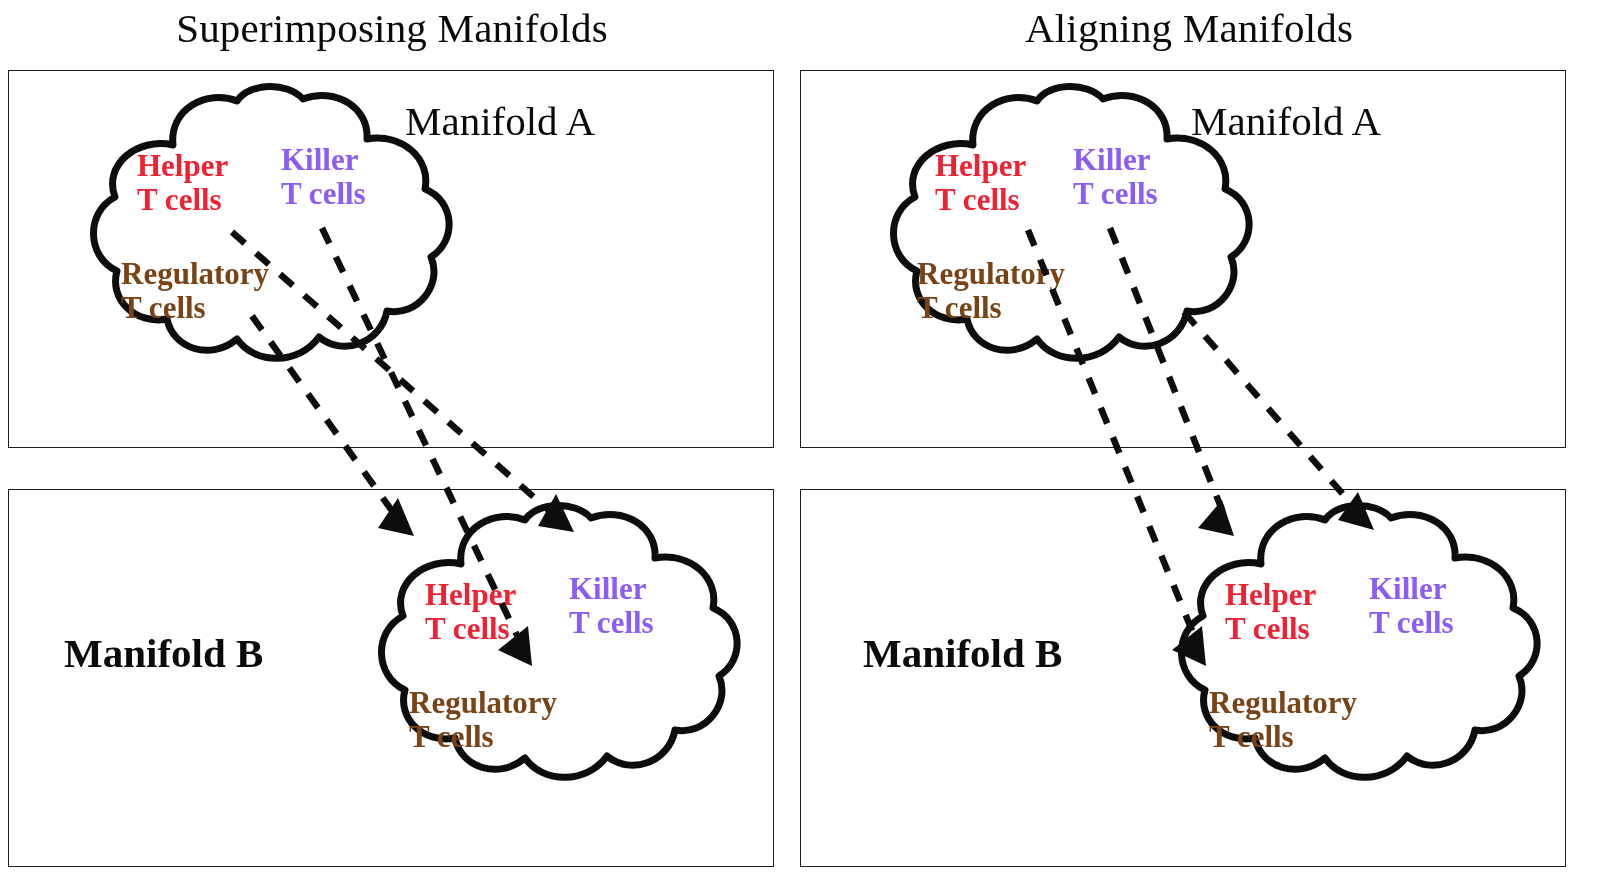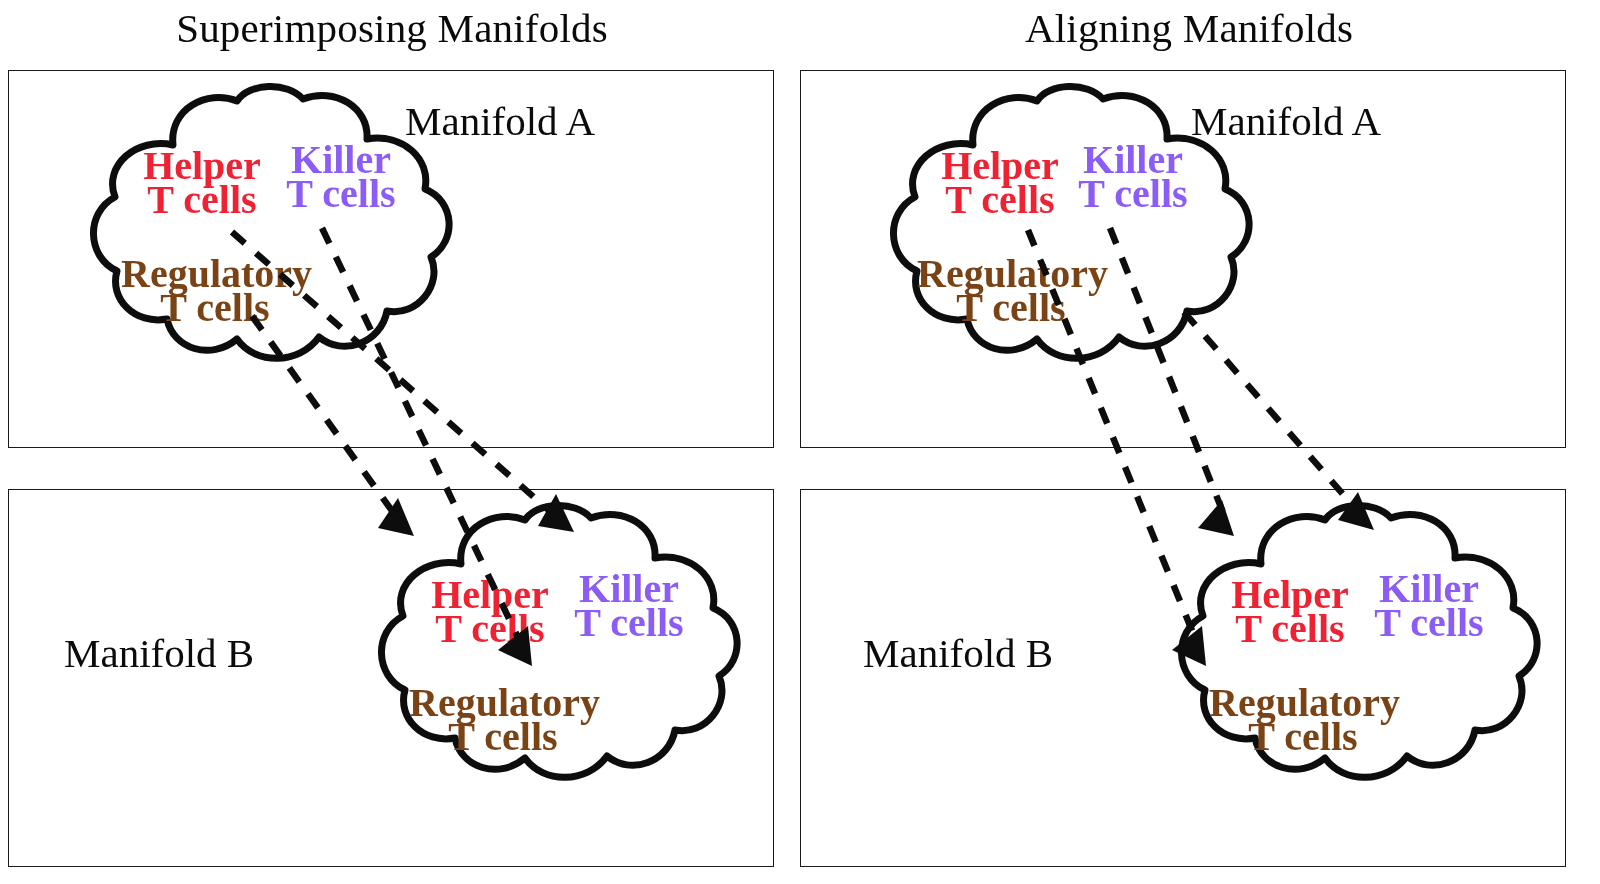--- a/index.html
+++ b/index.html
@@ -20,30 +20,30 @@
 
   .box{position:absolute;left:8px;width:766px;border:1.6px solid #1a1a1a;background:#fff;box-sizing:border-box;}
   .box.top{top:70px;height:378px;}
   .box.bot{top:489px;height:378px;}
 
   .manifold-label{
     position:absolute;font-size:41px;line-height:46px;color:#0b0b0b;
     font-family:"Liberation Serif",serif;white-space:nowrap;
   }
   .ml-a{left:396px;top:27px;}
-  .ml-b{left:55px;top:140px;}
+  .ml-b{left:55px;top:140px;font-weight:bold;}
   .panel.right .ml-a{left:390px;}
   .panel.right .ml-b{left:62px;}
 
   .cloud{position:absolute;}
   .cloud svg{display:block;overflow:visible;}
 
   .cell-label{
     position:absolute;font-family:"Liberation Serif",serif;font-weight:bold;
-    font-size:40px;line-height:34px;white-space:nowrap;text-align:center;
+    font-size:31px;line-height:34px;white-space:nowrap;text-align:left;
   }
   .cell-label .l2{display:block;}
   .c-helper{color:#ee2233;}
   .c-killer{color:#8b5cf6;}
   .c-reg{color:#7a4316;}
 
   .arrows{position:absolute;left:0;top:0;width:784px;height:884px;pointer-events:none;}
   .arrows svg{display:block;}
   .dash{fill:none;stroke:#0d0d0d;stroke-width:6.5;stroke-dasharray:17 15;stroke-linecap:butt;}
   .ahead{fill:#0d0d0d;stroke:none;}

